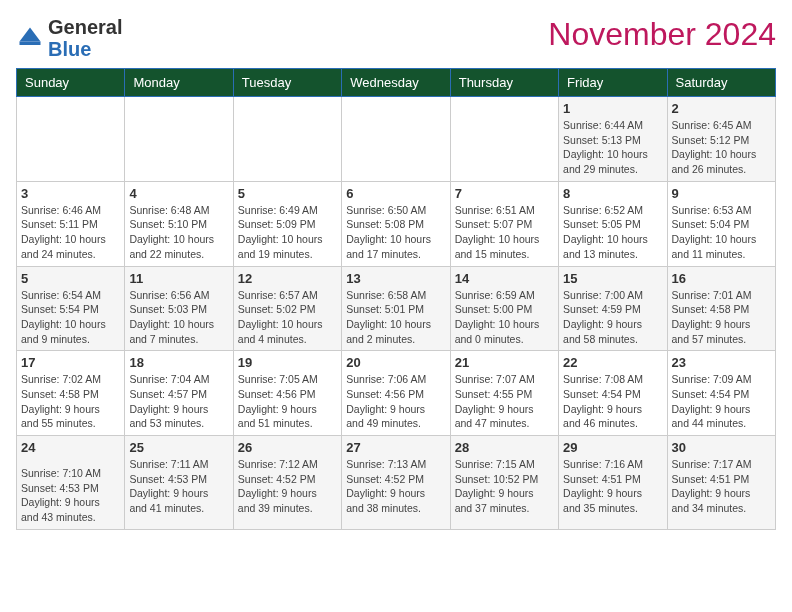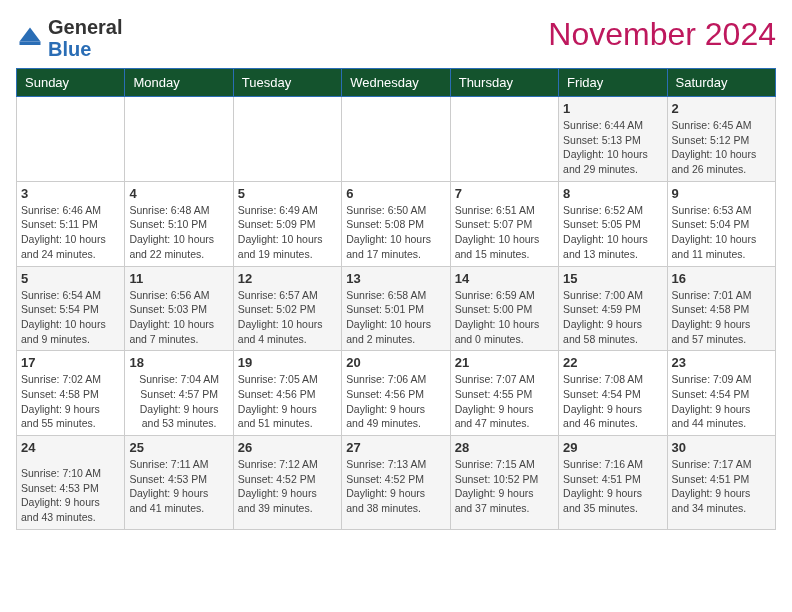--- a/index.html
+++ b/index.html
@@ -246,21 +246,21 @@
       <tr>
         <td>
           <span class="day-number">17</span>
           <div class="day-info" style="white-space: pre-line;">Sunrise: 7:02 AM
 Sunset: 4:58 PM
 Daylight: 9 hours
 and 55 minutes.</div>
         </td>
         <td>
           <span class="day-number">18</span>
-          <div class="day-info" style="white-space: pre-line; text-align: center;">Sunrise: 7:04 AM
+          <div class="day-info" style="white-space: pre-line;">Sunrise: 7:04 AM
 Sunset: 4:57 PM
 Daylight: 9 hours
 and 53 minutes.</div>
         </td>
         <td>
           <span class="day-number">19</span>
           <div class="day-info" style="white-space: pre-line;">Sunrise: 7:05 AM
 Sunset: 4:56 PM
 Daylight: 9 hours
 and 51 minutes.</div>

